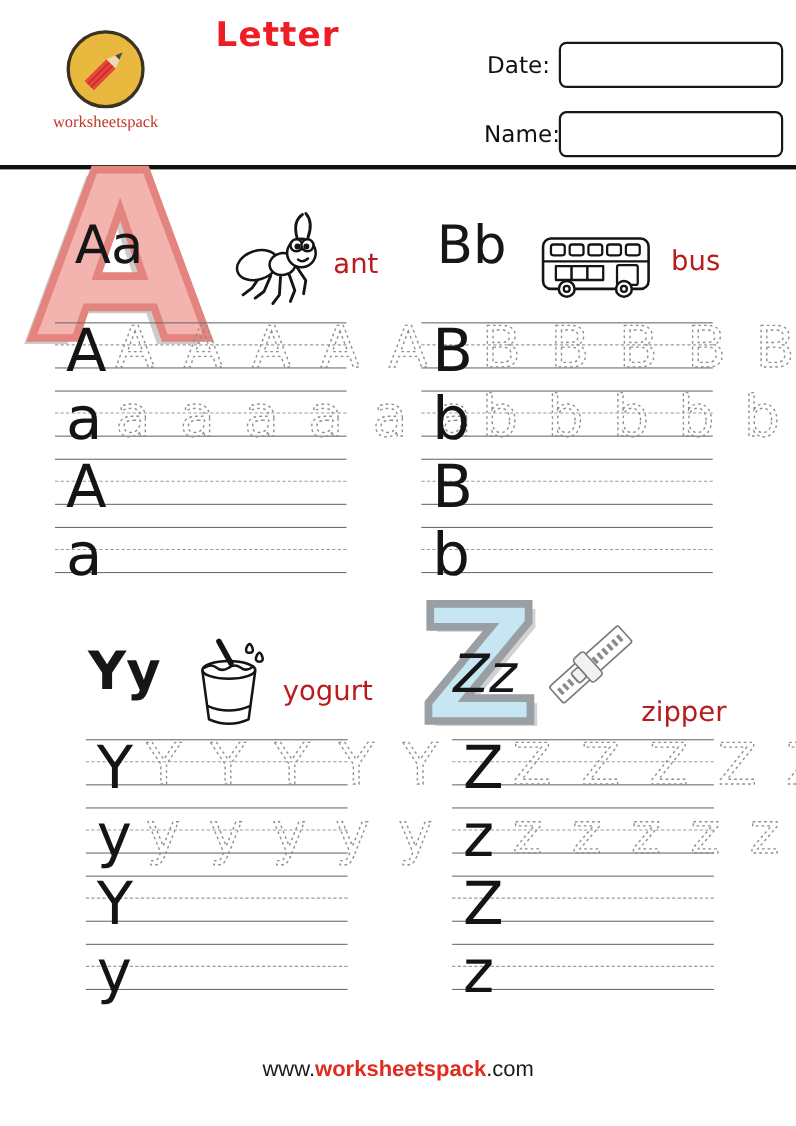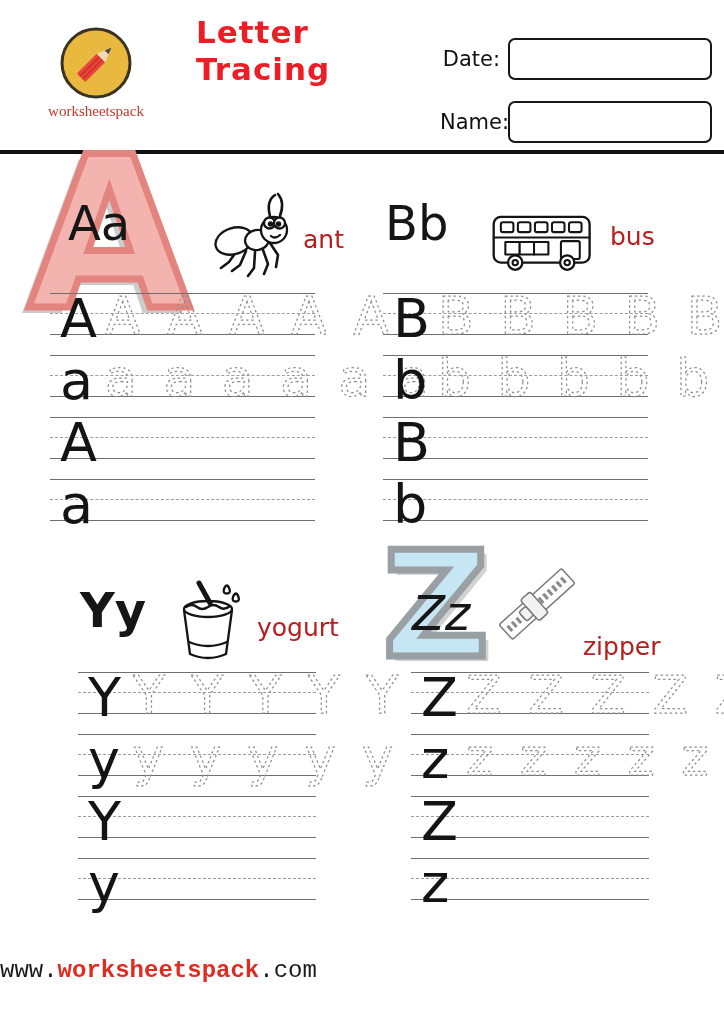--- a/index.html
+++ b/index.html
@@ -25,21 +25,21 @@
   #sec-b { left:383px; top:168px; }
   #sec-y { left:50px;  top:552px; }
   #sec-z { left:383px; top:552px; }
 
   .deco-letter { position:absolute; z-index:0; font-weight:700; line-height:1; pointer-events:none; }
   .deco-a { left:-22px; top:-38px; font-size:210px; color:#f3b3ae; -webkit-text-stroke:7px #e4847e; text-shadow:-7px 6px 0 #cccccc; }
   .deco-z { left:0px; top:-20px; font-size:146px; color:#c5e6f2; -webkit-text-stroke:7px #999fa3; text-shadow:6px 5px 0 #d2d2d2; }
 
   .pair-letters { position:absolute; z-index:2; font-size:48px; line-height:1; color:#161616; }
   #sec-a .pair-letters { left:18px; top:31px; }
-  #sec-b .pair-letters { left:2px; top:31px; }
+  #sec-b .pair-letters { left:14px; top:31px; }
   #sec-y .pair-letters { left:30px; top:34px;font-weight:bold; }
   #sec-z .pair-letters { left:29px; top:37px;font-style:italic; }
 
   .clipart { position:absolute; z-index:1; }
   #sec-a .clipart { left:160px; top:22px; }
   #sec-b .clipart { left:108px; top:44px; }
   #sec-y .clipart { left:127px; top:28px; }
   #sec-z .clipart { left:110px; top:0px; }
 
   .word-label { position:absolute; z-index:2; font-size:25px; color:#b91c1c; }
@@ -51,21 +51,21 @@
   
   .rows { position:absolute; left:0; top:125px; width:265px; }
   #sec-y .rows, #sec-z .rows { top:120px; left:28px; width:238px; }
   .trace-row { position:relative; height:40px; margin-bottom:20px; border-top:1px solid #6e6e6e; border-bottom:1px solid #6e6e6e; }
   .mid-line { position:absolute; left:0; right:0; top:19px; border-top:1px dashed #9c9c9c; }
   .solid-letter { position:absolute; left:10px; bottom:-12px; z-index:2; font-size:54px; line-height:1; color:#141414; }
   .dotted-svg { position:absolute; left:55px; bottom:-14px; z-index:1; overflow:visible; }
   .dot-text { font-family:"DejaVu Sans", sans-serif; font-size:52px; fill:none; stroke:#8f8f8f; stroke-width:1.25px; stroke-dasharray:2.4 2.8; letter-spacing:5px; }
 
   
-  .footer { position:absolute; left:0; right:0; bottom:40px; text-align:left; font-family:Liberation Mono, monospace; font-size:24px; color:#1a1a1a; }
+  .footer { position:absolute; left:0; right:0; bottom:40px; text-align:center; font-family:Liberation Sans, sans-serif; font-size:20px; color:#1a1a1a; }
   .footer .brand { color:#e02b20; font-weight:700; }
 
   .line-art { stroke:#141414; stroke-width:2.3; fill:#ffffff; stroke-linecap:round; stroke-linejoin:round; }
   .line-art .nf { fill:none; }
 </style>
 </head>
 <body>
 
 <div class="sheet">
 
@@ -81,21 +81,20 @@
             <polygon points="31,30 43,30 37,15" fill="#f0d9b8"></polygon>
             <polygon points="34.3,22 39.7,22 37,15" fill="#4a4a4a"></polygon>
           </g>
         </svg>
       </div>
       <div class="logo-text">worksheetspack</div>
     </div>
 
     <div class="title">
       <div>Letter</div>
-      <div>Tracing</div>
     </div>
 
     <div class="fields">
       <div class="field-row">
         <div class="field-label">Date:</div>
         <div class="field-box"></div>
       </div>
       <div class="field-row">
         <div class="field-label">Name:</div>
         <div class="field-box"></div>

